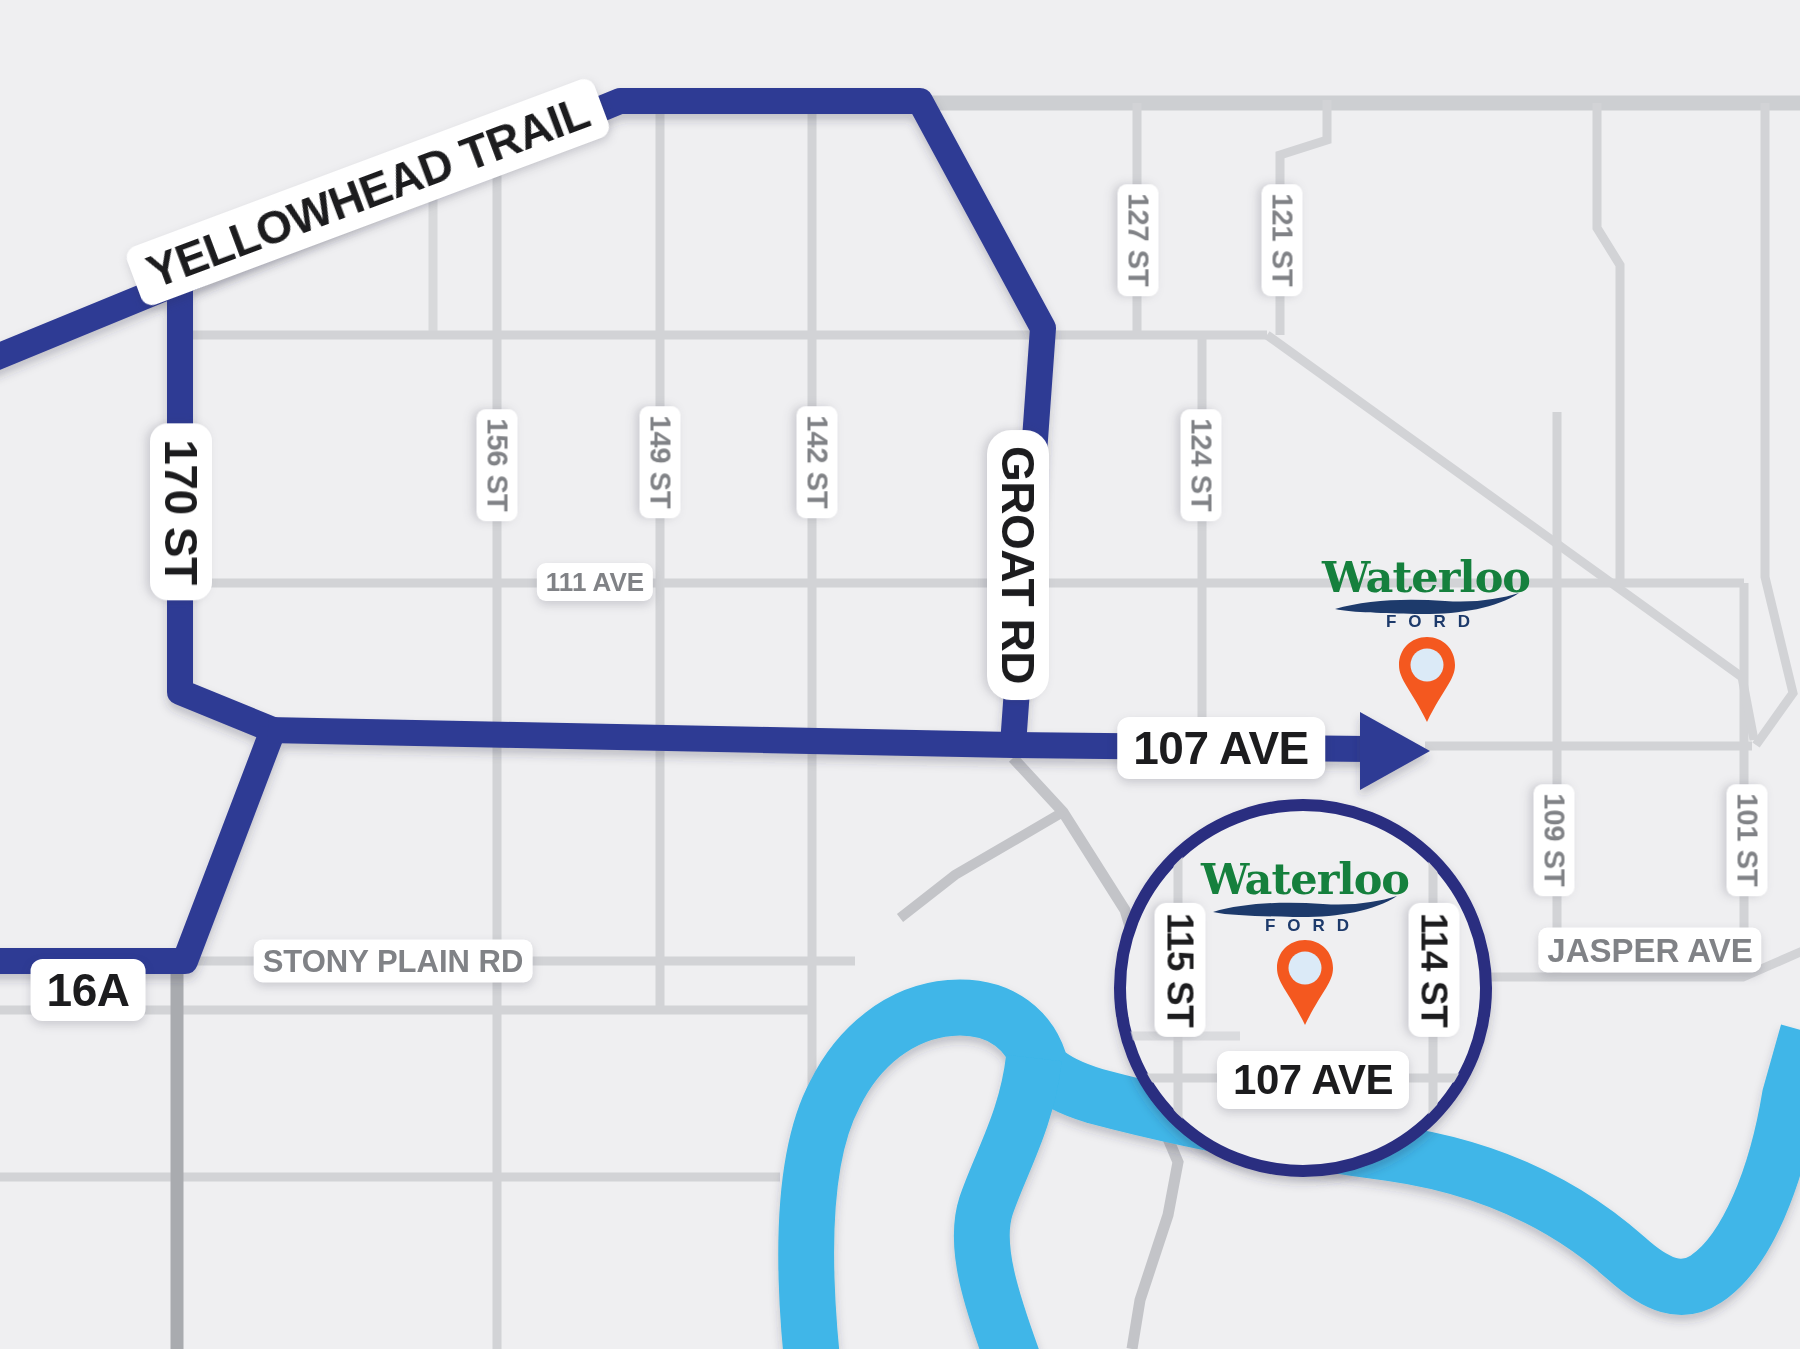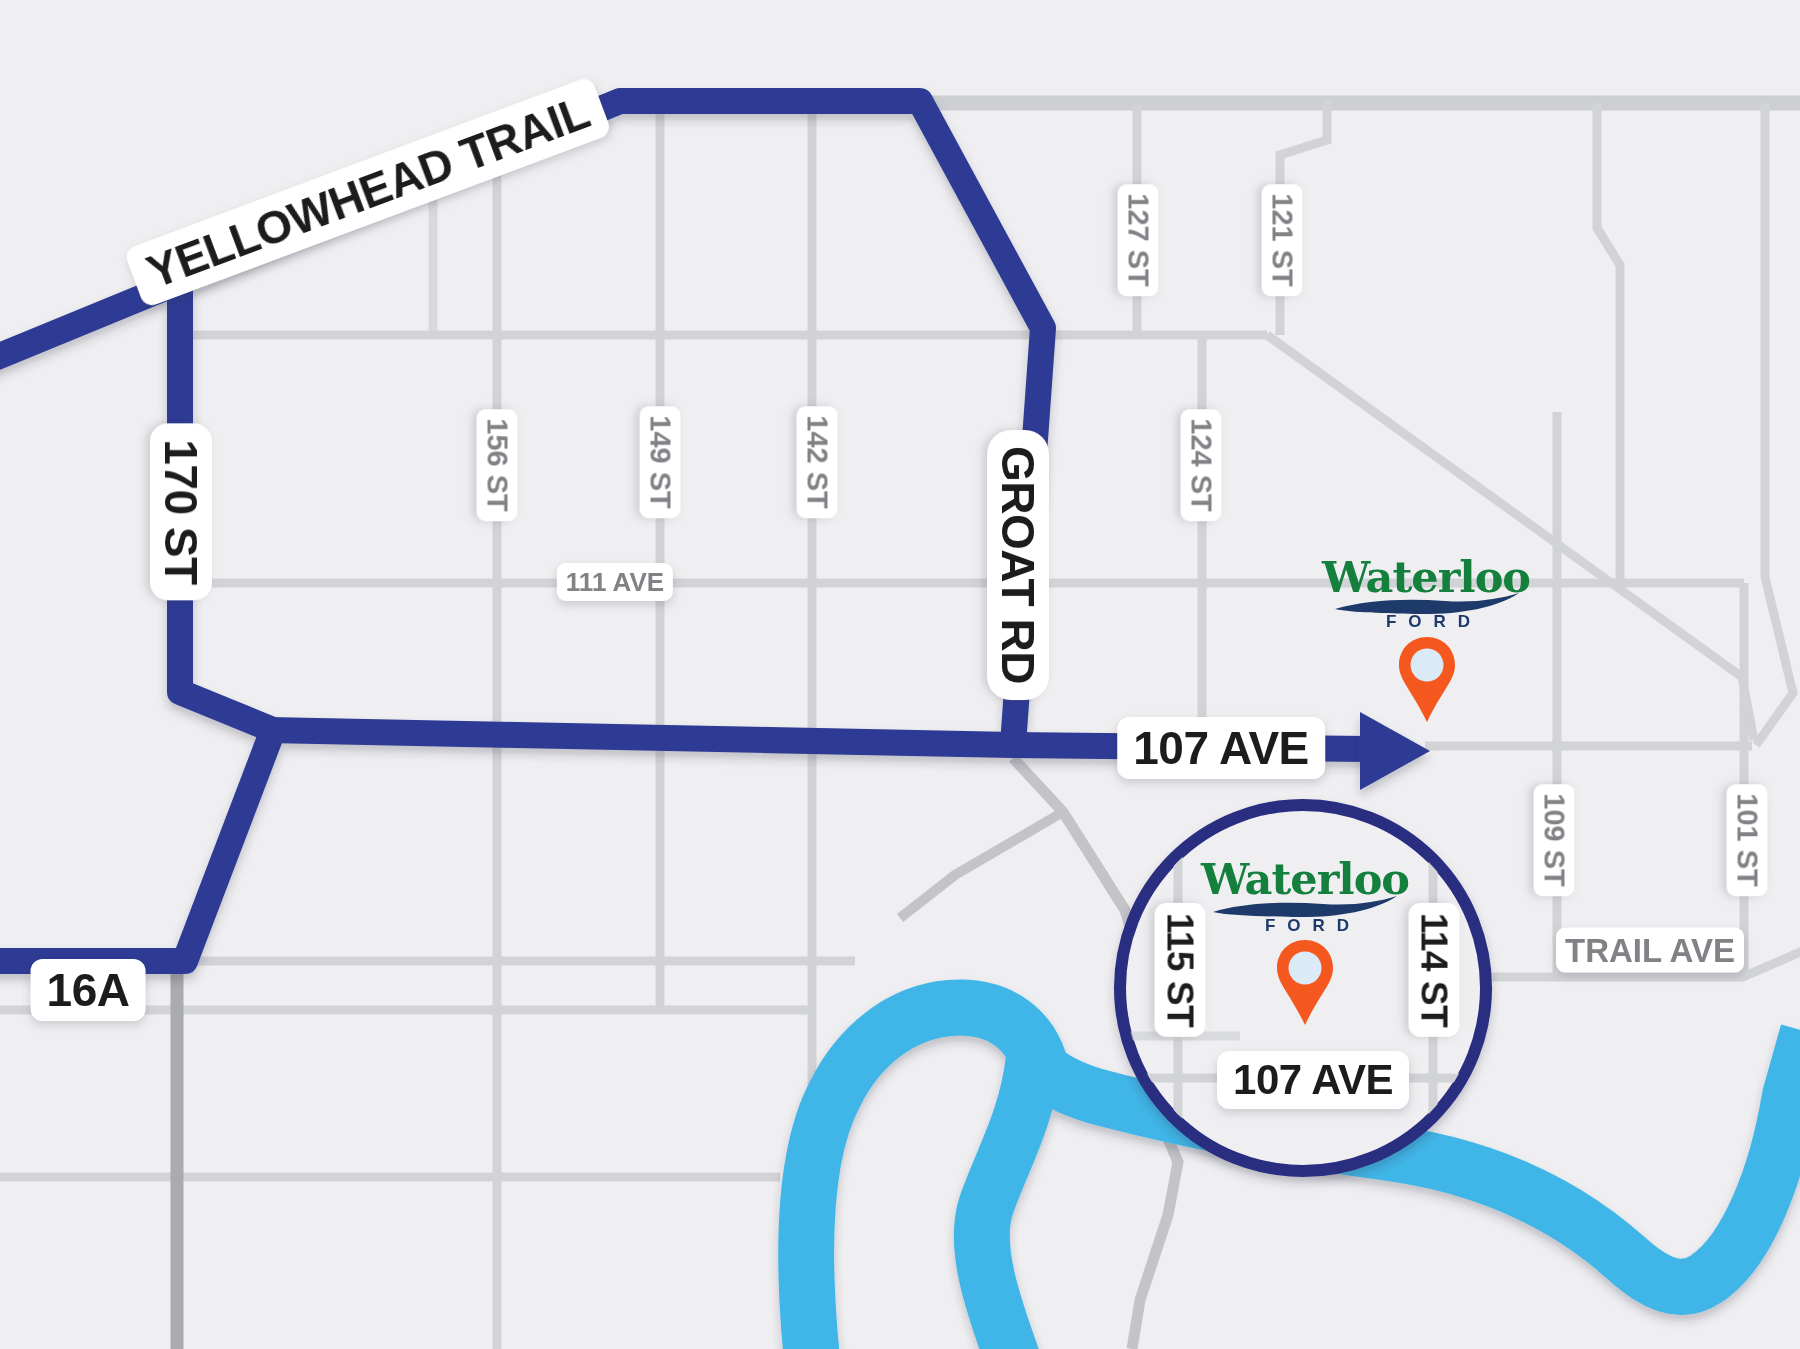--- a/index.html
+++ b/index.html
@@ -104,24 +104,25 @@
   <div class="lbl hwy" style="left:368px;top:192px;transform:translate(-50%,-50%) rotate(-20.5deg);">YELLOWHEAD TRAIL</div>
 
   <div class="lbl hwy" style="left:181px;top:512px;transform:translate(-50%,-50%) rotate(90deg);border-radius:18px;">170 ST</div>
 
   <div class="lbl hwy" style="left:1018px;top:565px;transform:translate(-50%,-50%) rotate(90deg);border-radius:24px;">GROAT RD</div>
 
   <div class="lbl hwy" style="left:1221px;top:748px;transform:translate(-50%,-50%);">107 AVE</div>
 
   <div class="lbl hwy" style="left:88px;top:990px;transform:translate(-50%,-50%);">16A</div>
 
+  <div class="lbl street" style="left:393px;top:961px;transform:translate(-50%,-50%);font-size:31px;">STONY PLAIN RD</div>
 
-  <div class="lbl street" style="left:595px;top:582px;transform:translate(-50%,-50%);font-size:26px;margin-left:20px;">111 AVE</div>
+  <div class="lbl street" style="left:595px;top:582px;transform:translate(-50%,-50%);font-size:26px;">111 AVE</div>
 
-  <div class="lbl street" style="left:1650px;top:950px;transform:translate(-50%,-50%);font-size:33px;">TRAIL AVE</div>
+  <div class="lbl street" style="left:1650px;top:950px;transform:translate(-50%,-50%);font-size:33px;">JASPER AVE</div>
 
   <div class="lbl street" style="left:497px;top:465px;transform:translate(-50%,-50%) rotate(90deg);">156 ST</div>
   <div class="lbl street" style="left:660px;top:462px;transform:translate(-50%,-50%) rotate(90deg);">149 ST</div>
   <div class="lbl street" style="left:817px;top:462px;transform:translate(-50%,-50%) rotate(90deg);">142 ST</div>
   <div class="lbl street" style="left:1138px;top:240px;transform:translate(-50%,-50%) rotate(90deg);">127 ST</div>
   <div class="lbl street" style="left:1282px;top:240px;transform:translate(-50%,-50%) rotate(90deg);">121 ST</div>
   <div class="lbl street" style="left:1201px;top:465px;transform:translate(-50%,-50%) rotate(90deg);">124 ST</div>
   <div class="lbl street" style="left:1554px;top:840px;transform:translate(-50%,-50%) rotate(90deg);">109 ST</div>
   <div class="lbl street" style="left:1747px;top:840px;transform:translate(-50%,-50%) rotate(90deg);">101 ST</div>
 

